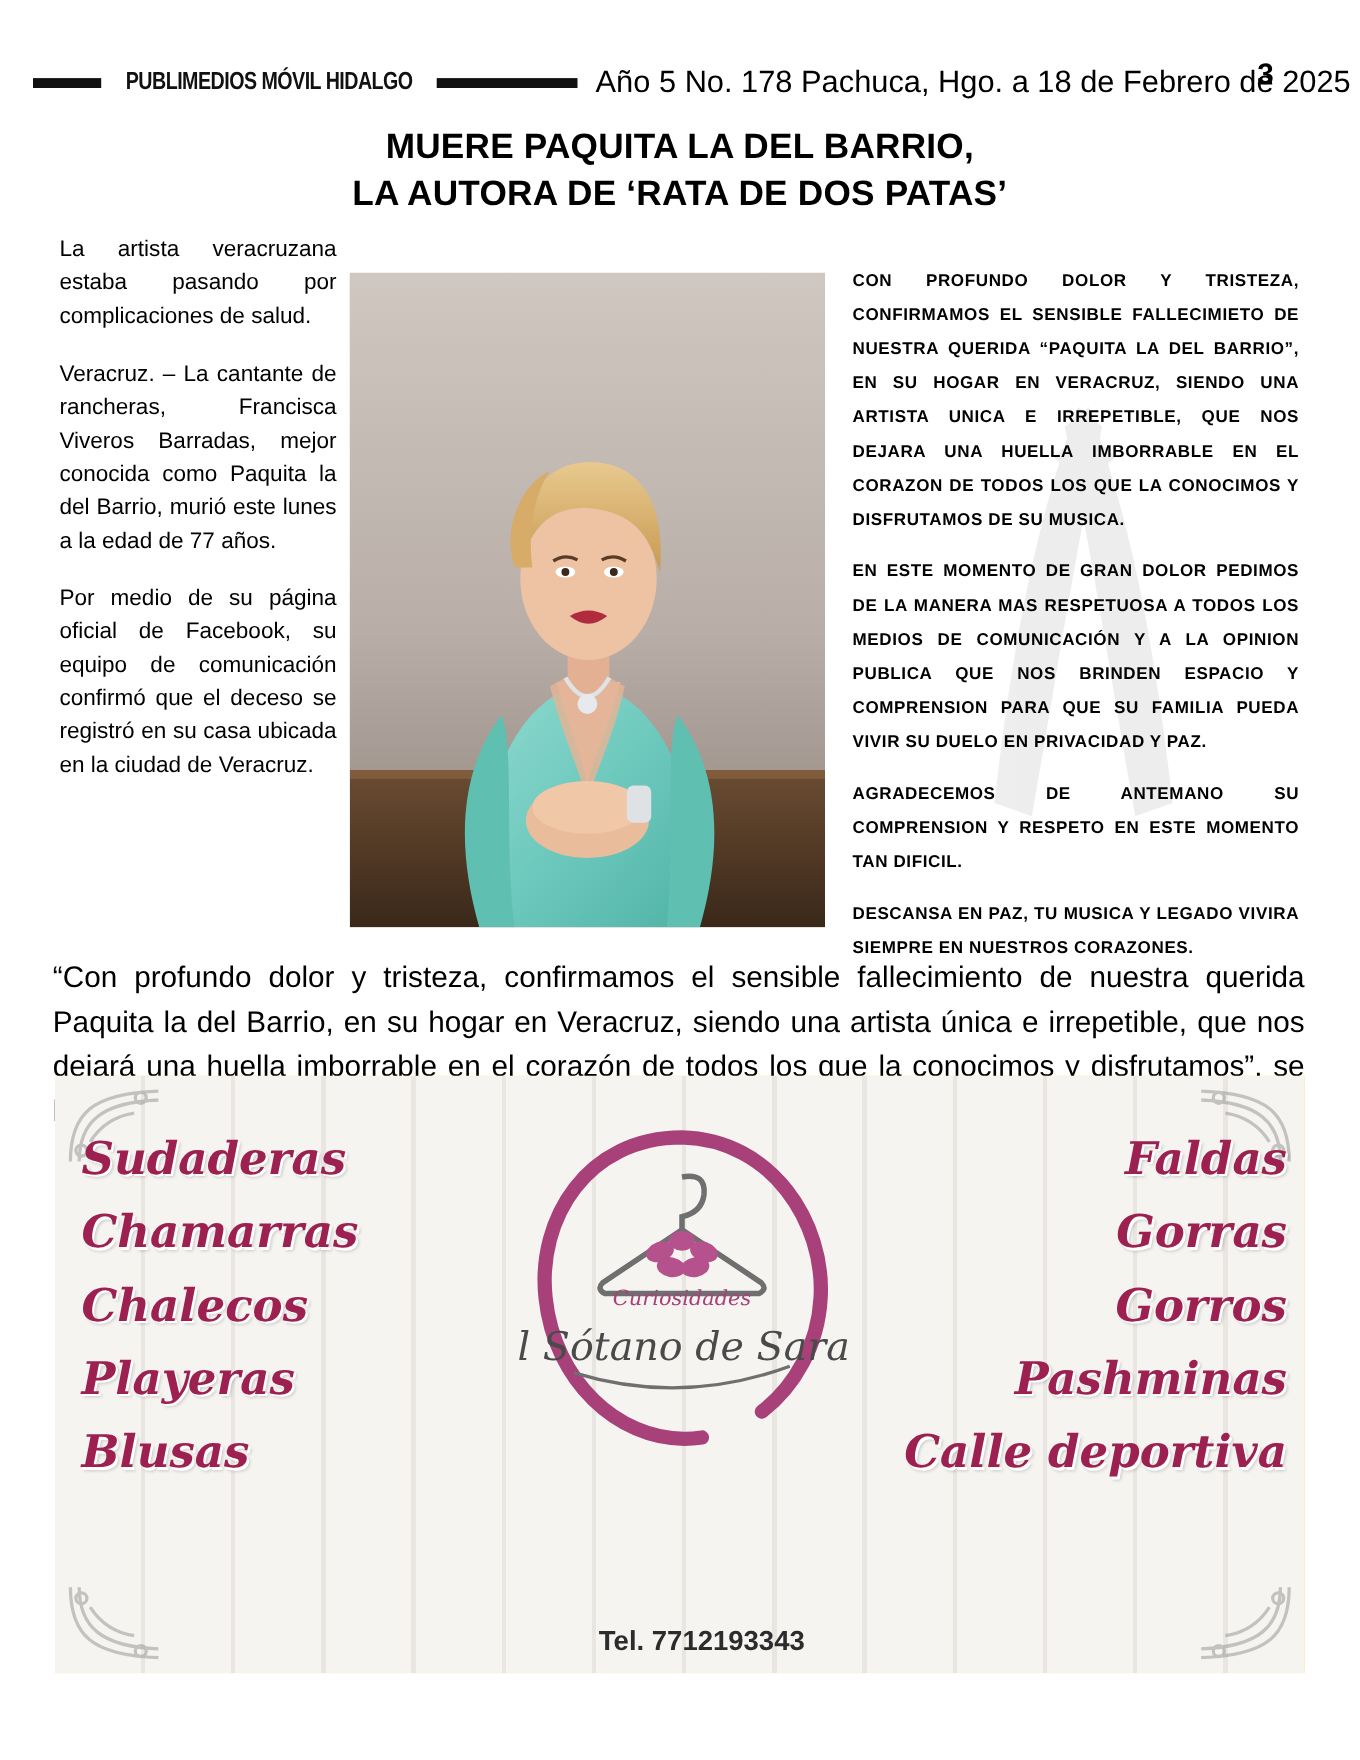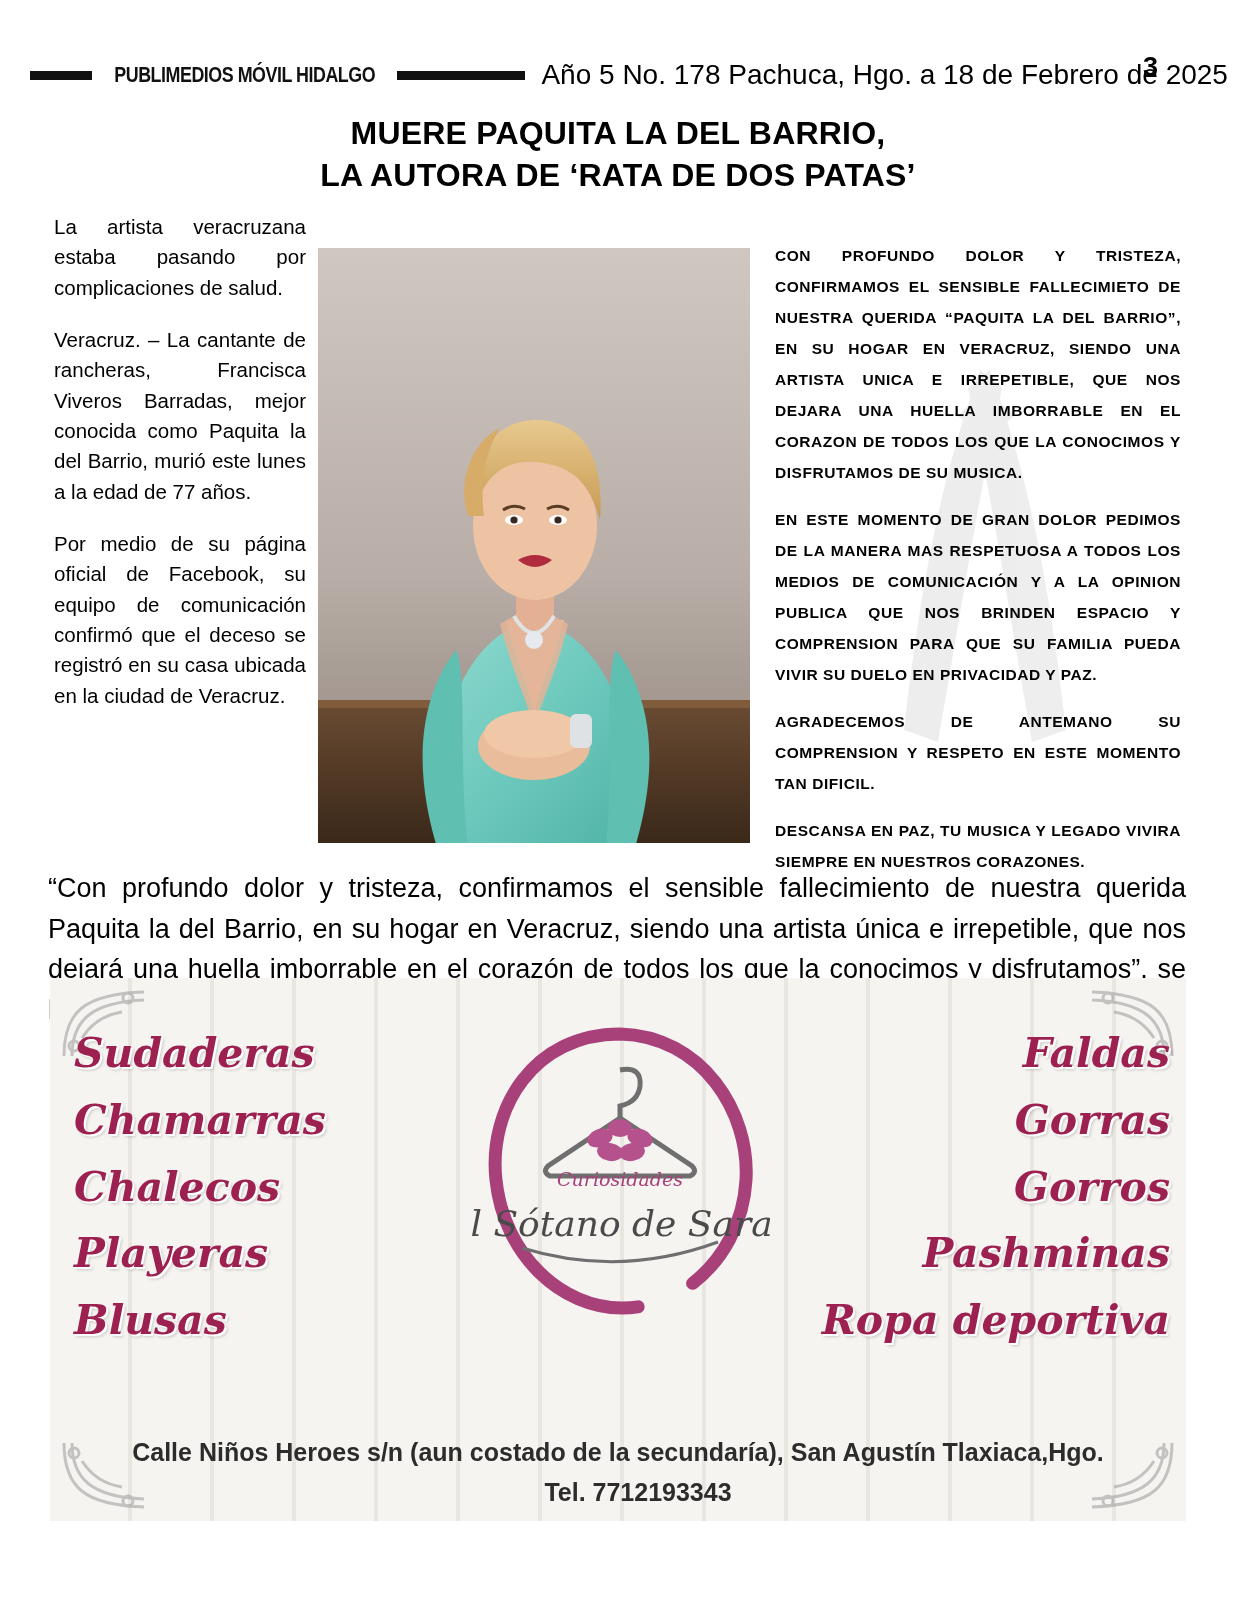--- a/index.html
+++ b/index.html
@@ -361,21 +361,21 @@
     <div>Chalecos</div>
     <div>Playeras</div>
     <div>Blusas</div>
   </div>
 
   <div class="ad-list right">
     <div>Faldas</div>
     <div>Gorras</div>
     <div>Gorros</div>
     <div>Pashminas</div>
-    <div>Ropa deportiva</div>
+    <div>Calle deportiva</div>
   </div>
 
   <svg class="ad-logo" viewBox="0 0 300 340" aria-hidden="true">
 
     <path d="M150 34 C64 34 18 108 26 180 C34 256 92 308 152 308 C216 308 272 252 276 180 C280 112 232 36 150 34 Z" fill="none" stroke="#a8417a" stroke-width="13" stroke-linecap="round" stroke-dasharray="430 60 340 40"></path>
 
     <path d="M150 70 q22 -4 20 16 q-2 16 -20 20 l0 12" fill="none" stroke="#6f6f6f" stroke-width="5"></path>
     <path d="M150 118 L78 166 q-6 6 2 10 l140 0 q8 -4 2 -10 Z" fill="none" stroke="#6f6f6f" stroke-width="5"></path>
 
     <g fill="#b5518c">
@@ -383,15 +383,14 @@
       <ellipse cx="130" cy="138" rx="13" ry="9" transform="rotate(-20 130 138)"></ellipse>
       <ellipse cx="170" cy="138" rx="13" ry="9" transform="rotate(20 170 138)"></ellipse>
       <ellipse cx="140" cy="152" rx="13" ry="9" transform="rotate(10 140 152)"></ellipse>
       <ellipse cx="162" cy="152" rx="13" ry="9" transform="rotate(-10 162 152)"></ellipse>
     </g>
     <text x="150" y="186" text-anchor="middle" font-family="DejaVu Serif, serif" font-style="italic" font-size="19" fill="#a8417a">Curiosidades</text>
     <text x="150" y="236" text-anchor="middle" font-family="DejaVu Serif, serif" font-style="italic" font-size="36" fill="#4a4a4a">El Sótano de Sarah</text>
     <path d="M52 248 q98 30 196 -6" fill="none" stroke="#6f6f6f" stroke-width="3"></path>
   </svg>
 
-  <div class="ad-address">Calle Niños Heroes s/n (aun costado de la secundaría), San Agustín Tlaxiaca,Hgo.</div>
   <div class="ad-phone">Tel. 7712193343</div>
 </div>
 
 </body></html>

